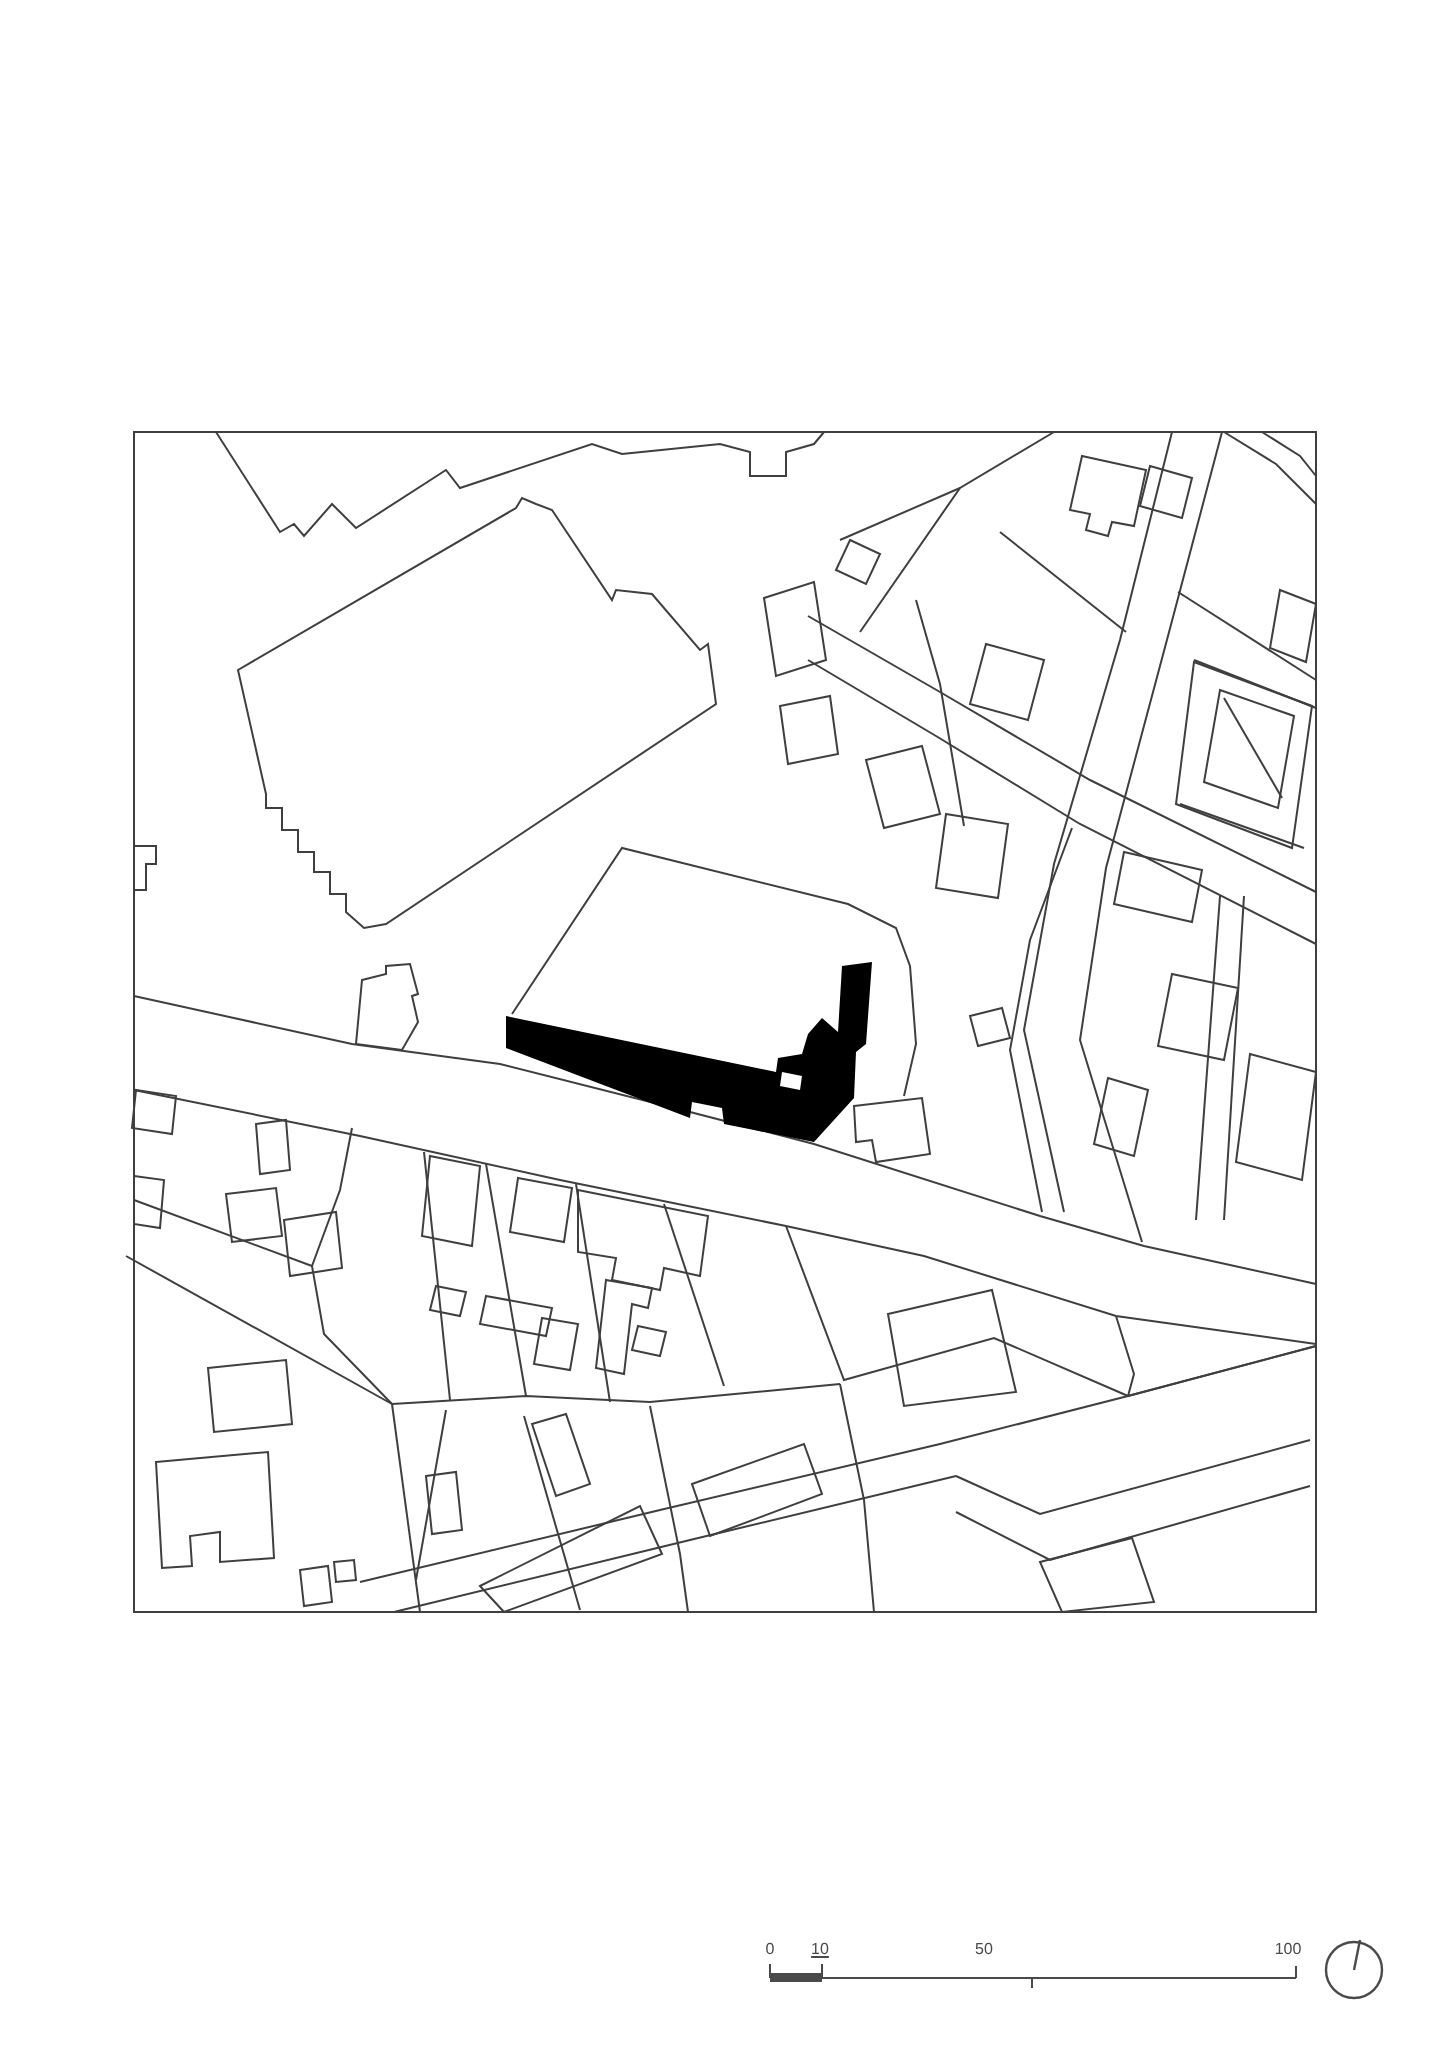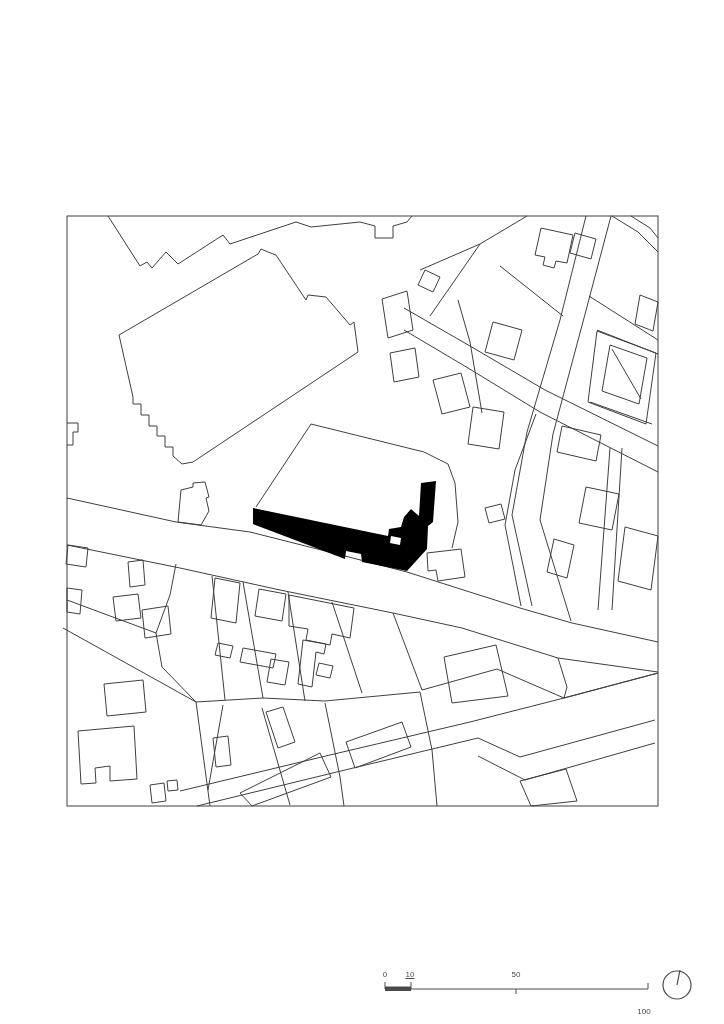--- a/index.html
+++ b/index.html
@@ -105,15 +105,15 @@
       <rect x="385" y="986.5" width="26" height="4.5" fill="#4a4a4a"></rect>
       <line x1="385" y1="982" x2="385" y2="989" stroke="#4a4a4a" stroke-width="1"></line>
       <line x1="411" y1="982" x2="411" y2="989" stroke="#4a4a4a" stroke-width="1"></line>
       <line x1="516" y1="989" x2="516" y2="994" stroke="#4a4a4a" stroke-width="1"></line>
       <line x1="648" y1="983" x2="648" y2="989" stroke="#4a4a4a" stroke-width="1"></line>
       <circle cx="677" cy="985" r="14" fill="none" stroke="#4a4a4a" stroke-width="1.2"></circle>
       <line x1="677" y1="985" x2="680" y2="970" stroke="#4a4a4a" stroke-width="1.2"></line>
     </svg>
   <span class="scale-label" style="left: 385px; top: 971px; color: rgb(74, 74, 74);">0</span>
   <span class="scale-label" style="left: 410px; top: 971px; color: rgb(74, 74, 74); text-decoration: underline;">10</span>
-  <span class="scale-label" style="left: 516px; top: 971px; color: rgb(74, 74, 74);">50</span>
-  <span class="scale-label" style="left: 644px; top: 1008px; color: rgb(74, 74, 74);">100</span>
+  <span class="scale-label" style="left: 492px; top: 971px; color: rgb(74, 74, 74);">50</span>
+  <span class="scale-label" style="left: 644px; top: 971px; color: rgb(74, 74, 74);">100</span>
 </div>
 
 </body></html>

